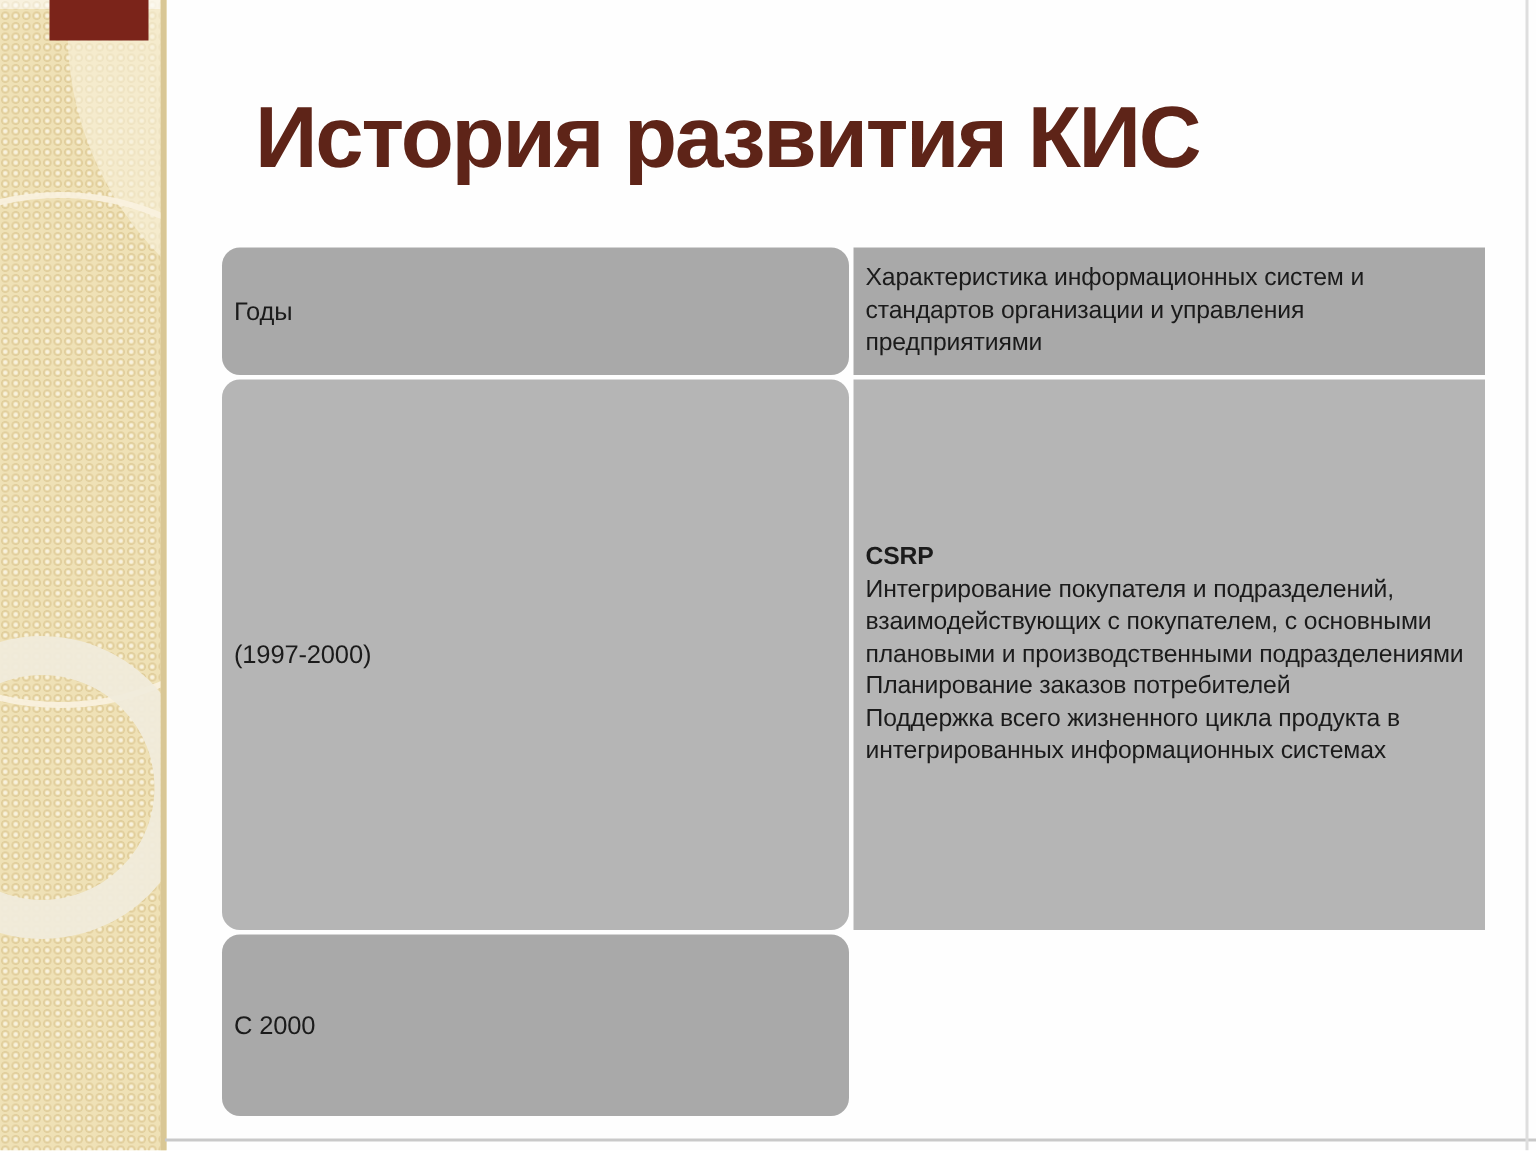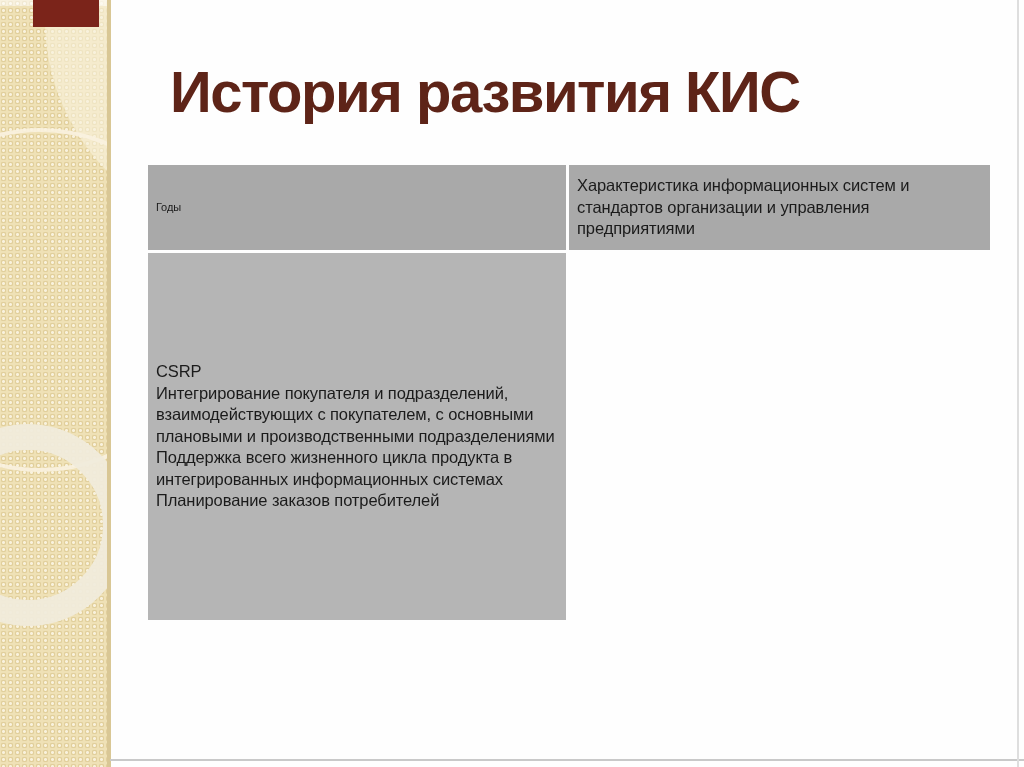--- a/index.html
+++ b/index.html
@@ -40,22 +40,22 @@
   }
   .cell{
     display:flex;align-items:center;
     padding:0 10px 0 8px;
     color:#1b1b1b;
     font-size:16.5px;line-height:21.5px;letter-spacing:-0.1px;
   }
   .cell.dark{background:var(--dark,#a9a9a9);}
   .cell.light{background:var(--light,#b5b5b5);}
   .cell p{margin:0;}
-  .cell .bold{font-weight:normal;}
-  .years{font-size:11px;}
+  .cell .bold{font-weight:bold;}
+  .years{font-size:17px;border-radius:12px;}
 
   
   .edge-bottom{position:absolute;left:110px;top:759px;width:914px;height:2px;background:#c9c9c9;}
   .edge-right{position:absolute;left:1017px;top:0;width:2px;height:767px;background:#dedede;}
 </style>
 </head>
 <body>
 
 <div class="slide">
 
@@ -73,28 +73,34 @@
 
   <div class="hist-table">
 
     <div class="cell dark years">
       <span>Годы</span>
     </div>
     <div class="cell dark">
       <p>Характеристика информационных систем и стандартов организации и управления предприятиями</p>
     </div>
 
+    <div class="cell light years">
+      <span>(1997-2000)</span>
+    </div>
     <div class="cell light">
       <div>
         <p class="bold">CSRP</p>
         <p>Интегрирование покупателя и подразделений, взаимодействующих с покупателем, с основными плановыми и производственными подразделениями</p>
+        <p>Планирование заказов потребителей</p>
         <p>Поддержка всего жизненного цикла продукта в интегрированных информационных системах</p>
-        <p>Планирование заказов потребителей</p>
       </div>
     </div>
 
+    <div class="cell dark years">
+      <span>С 2000</span>
+    </div>
 
   </div>
 
   <div class="edge-bottom"></div>
   <div class="edge-right"></div>
 
 </div>
 
 </body></html>

